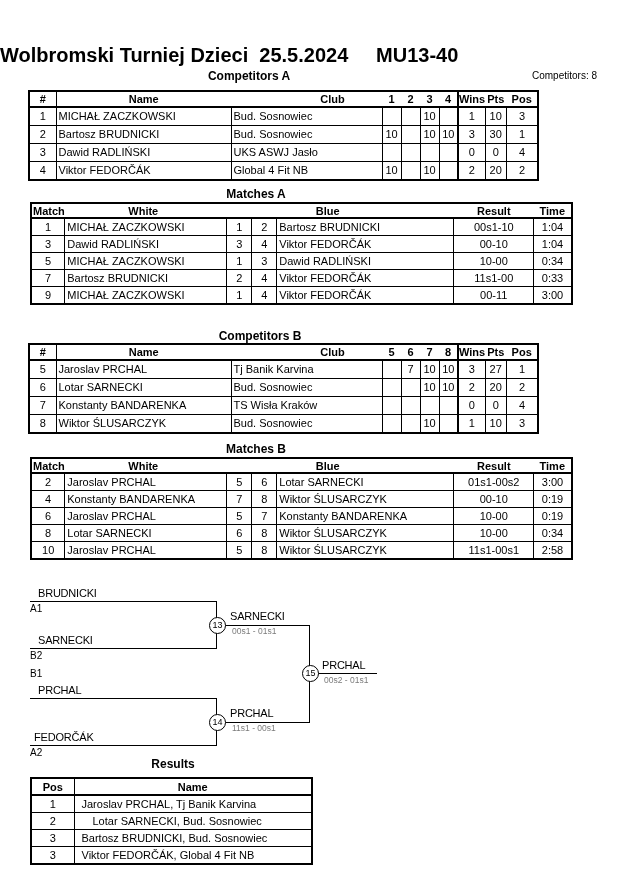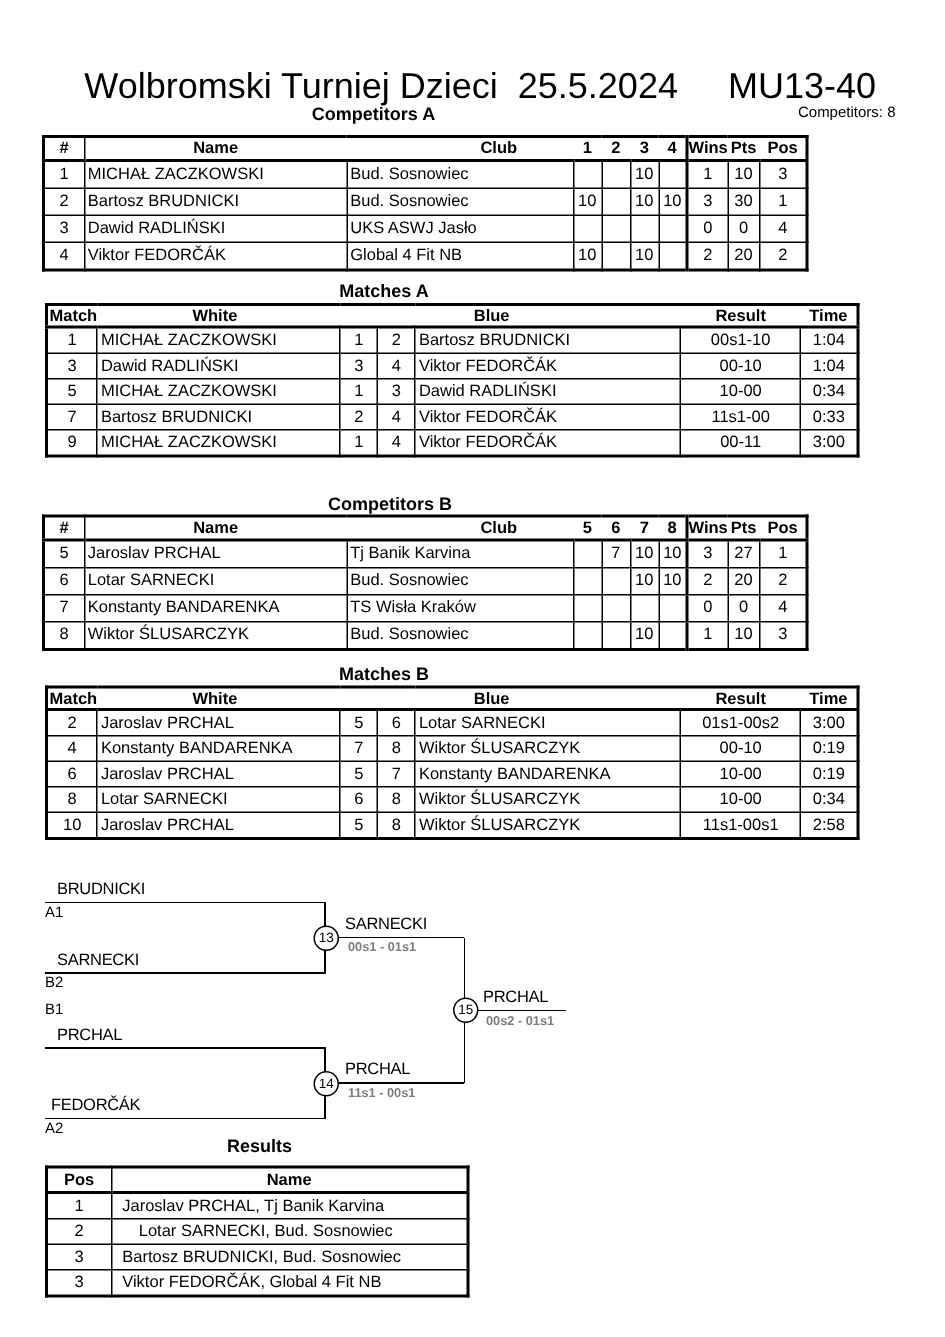--- a/index.html
+++ b/index.html
@@ -1,20 +1,20 @@
 <!DOCTYPE html>
 <html><head>
 <meta charset="utf-8">
 <style>
   html,body{margin:0;padding:0;background:#fff;}
   .page{position:relative;width:630px;height:891px;background:#ffffff;
         font-family:"Liberation Sans",sans-serif;color:#000;overflow:hidden;}
 
-  .title{position:absolute;top:44px;left:0;width:584px;text-align:right;
-         font-size:24px;font-weight:normal;white-space:pre;}
+  .title{position:absolute;top:44px;left:0;width:584px;text-align:left;
+         font-size:20px;font-weight:bold;white-space:pre;}
   .comp-count{position:absolute;top:70px;right:33px;font-size:10px;}
   .sec-h{position:absolute;transform:translateX(-50%);font-size:12px;
          font-weight:bold;white-space:nowrap;}
 
   .tbl{position:absolute;border-collapse:collapse;table-layout:fixed;
        border:2.5px solid #000;background:#fff;}
   .tbl td{border:1px solid #000;font-size:11px;padding:0 2px;
           white-space:nowrap;overflow:hidden;line-height:1;}
   .tbl th{border:0 solid #000;border-bottom:2.5px solid #000;font-size:11px;
           padding:0;white-space:nowrap;font-weight:bold;}
@@ -26,21 +26,21 @@
   .thL{border-left:2.5px solid #000 !important;}
   th.hr{border-right:1px solid #000;}
   th.left{text-align:left;padding-left:1px;}
   th.club-h{padding-left:52px;}
   th.white-h{padding-right:30px;}
   th.blue-h{padding-right:50px;}
 
   .bracket-svg{position:absolute;left:0;top:580px;}
   .bk-name{position:absolute;font-size:11px;letter-spacing:-0.2px;white-space:nowrap;}
   .bk-seed{position:absolute;font-size:10px;white-space:nowrap;}
-  .bk-score{position:absolute;font-size:8.5px;color:#7b7b7b;white-space:nowrap;font-weight:bold;}
+  .bk-score{position:absolute;font-size:8.5px;color:#7b7b7b;white-space:nowrap;}
   .bk-circle{position:absolute;width:15px;height:15px;border:1px solid #000;
              border-radius:50%;background:#fff;font-size:9px;line-height:15px;
              text-align:center;}
 </style>
 </head>
 <body>
 
 <div class="page">
 
   <div class="title">Wolbromski Turniej Dzieci  25.5.2024     MU13-40</div>

